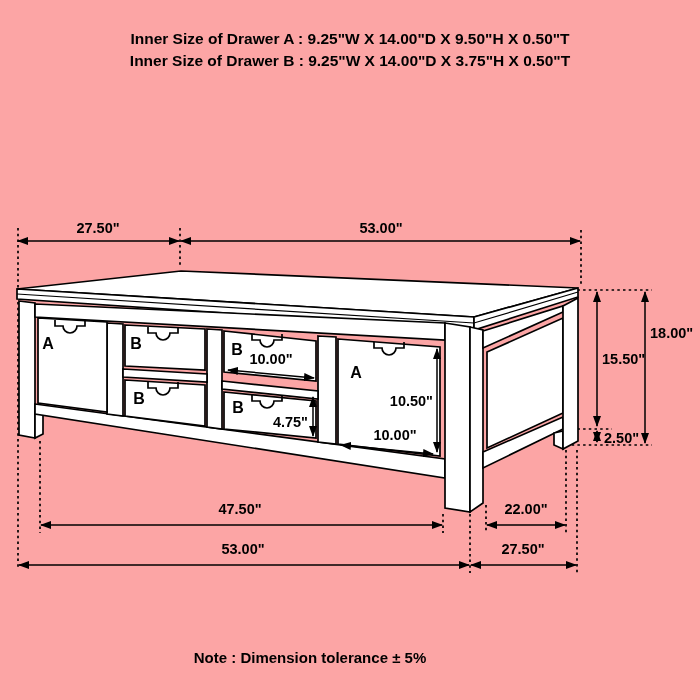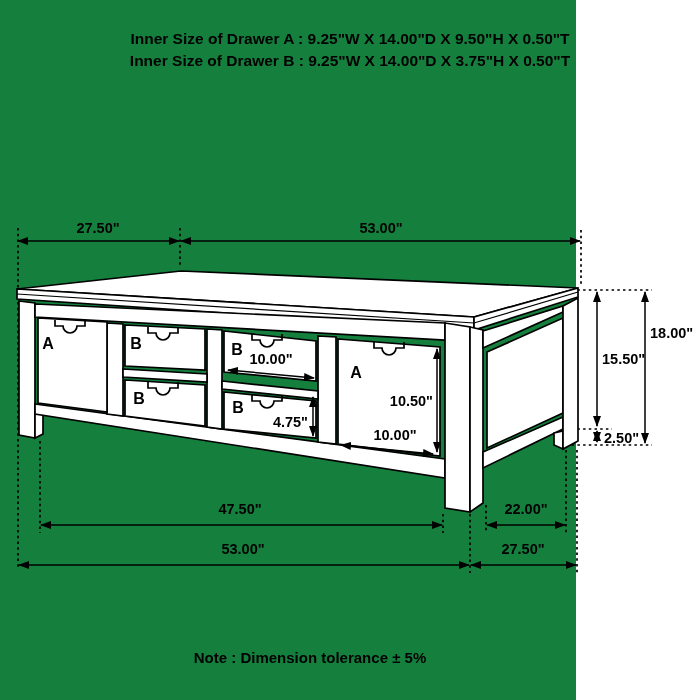--- a/index.html
+++ b/index.html
@@ -1,16 +1,16 @@
 <!DOCTYPE html>
 <html><head>
 <meta charset="utf-8">
 <style>
   html,body{margin:0;padding:0;background:#ffffff;}
-  .page{position:relative;width:576px;height:700px;background:#15803d;font-family:"Liberation Sans",sans-serif;}
+  .page{position:relative;width:700px;height:700px;background:#fca5a5;font-family:"Liberation Sans",sans-serif;}
   svg{display:block;}
   
   .struct{fill:#ffffff;stroke:#000;stroke-width:1.7;stroke-linejoin:miter;}
   .edge{fill:none;stroke:#000;stroke-width:1.7;}
   .thin{fill:none;stroke:#000;stroke-width:1.2;}
   .dimline{fill:none;stroke:#000;stroke-width:1.5;}
   .dot{fill:none;stroke:#000;stroke-width:1.7;stroke-dasharray:2.5 3.2;}
   
   text{fill:#000;}
   .hdr{font-weight:bold;font-size:15.5px;}

